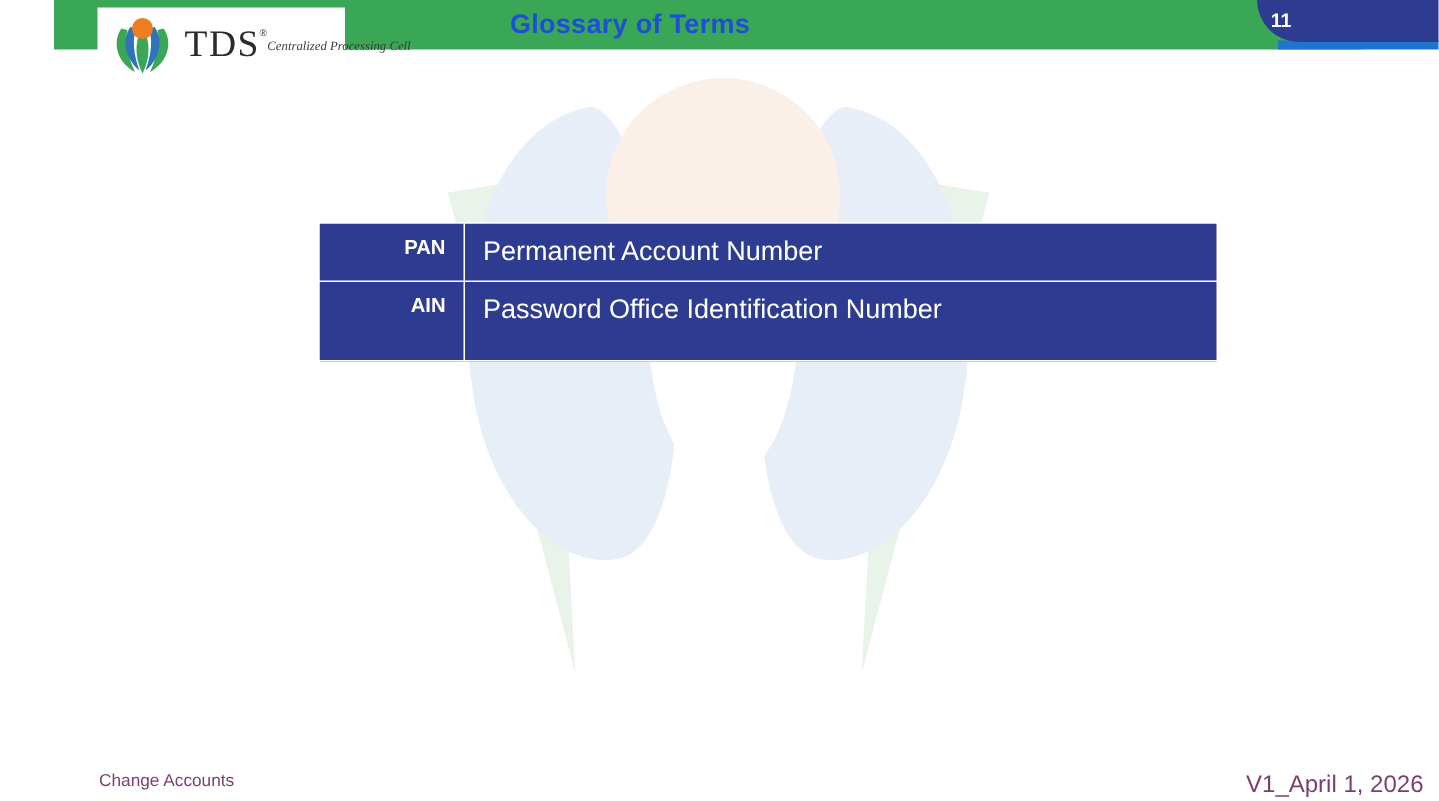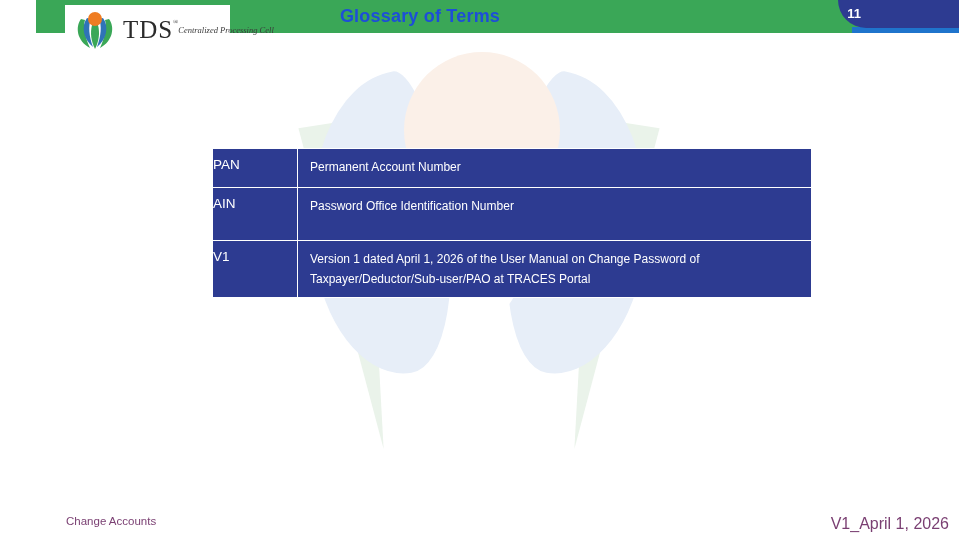--- a/index.html
+++ b/index.html
@@ -228,29 +228,29 @@
   }
   .glossary td {
     background: #2d3b91;
     color: #ffffff;
     border: 1px solid #ffffff;
     vertical-align: top;
     padding: 8px 0 8px 0;
   }
   .glossary td.term {
     width: 84px;
-    text-align: left;
+    text-align: right;
     font-size: 13.5px;
-    font-weight: normal;
+    font-weight: bold;
     padding-left: 0;
-    padding-right: 0;
+    padding-right: 12px;
   }
   .glossary td.defn {
     text-align: left;
-    font-size: 12px;
+    font-size: 18px;
     font-weight: normal;
     padding-left: 12px;
     padding-right: 10px;
     line-height: 20px;
   }
   .glossary tr.r0 td { height: 22px; }
   .glossary tr.rn td { height: 36px; }
   .glossary tr.rlast td { height: 38px; }
 
   
@@ -316,23 +316,19 @@
   <table class="glossary">
     <tbody>
       <tr class="r0">
         <td class="term">PAN</td>
         <td class="defn">Permanent Account Number</td>
       </tr>
       <tr class="rn">
         <td class="term">AIN</td>
         <td class="defn">Password Office Identification Number</td>
       </tr>
-      <tr class="rlast">
-        <td class="term">V1</td>
-        <td class="defn">Version 1 dated April 1, 2026 of the User Manual on Change Password of Taxpayer/Deductor/Sub-user/PAO at TRACES Portal</td>
-      </tr>
     </tbody>
   </table>
 
   <div class="footer-left">Change Accounts</div>
   <div class="footer-right">V1_April 1, 2026</div>
 
 </div>
 
 </body></html>

